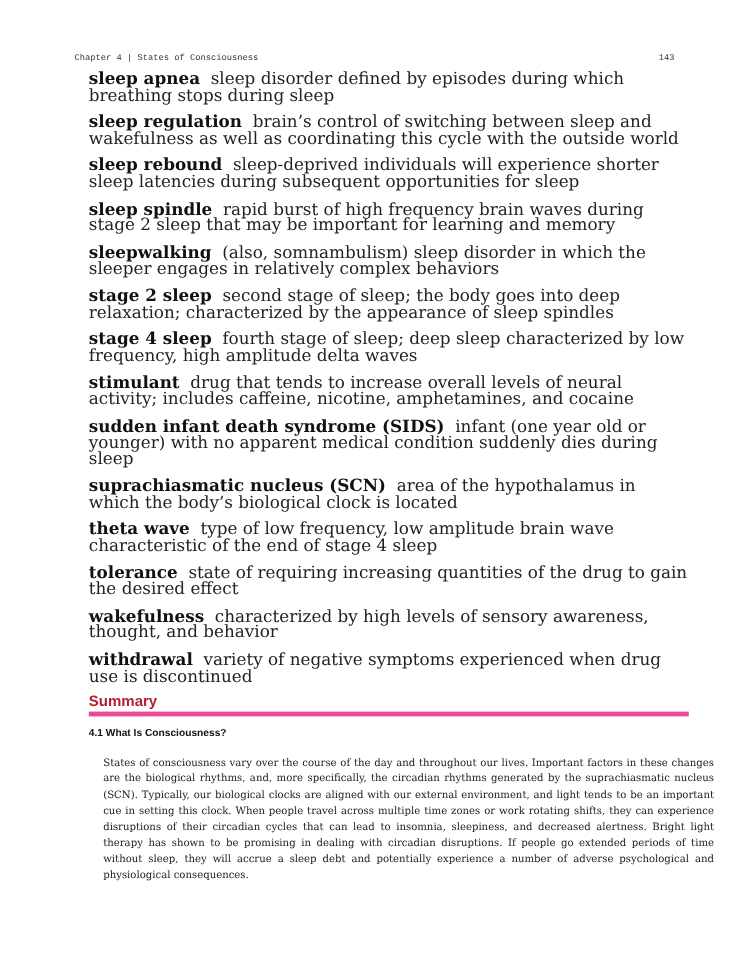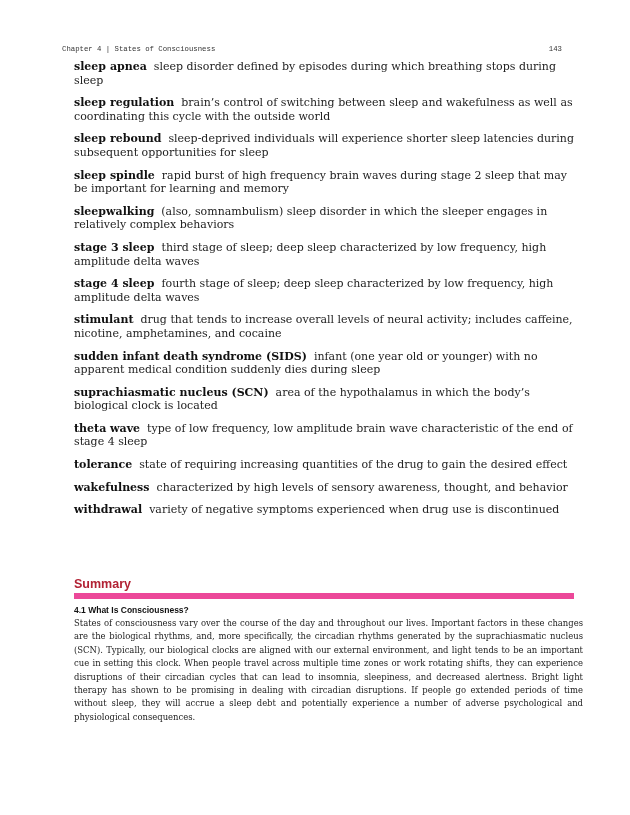--- a/index.html
+++ b/index.html
@@ -6,56 +6,56 @@
     body { width: 630px; height: 815px; position: relative; overflow: hidden; }
     .page { position: absolute; left: 0; top: 0; width: 630px; height: 815px; }
     .running-header {
       position: absolute; left: 62px; top: 24px; width: 500px; height: 12px;
       font-family: Liberation Mono, monospace; font-size: 7.3px; color: #333; margin-top: 21px;
     }
     .running-header .chap { position: absolute; left: 0; top: 0; }
     .running-header .pno { position: absolute; right: 0; top: 0; }
     .glossary {
       position: absolute; left: 74px; top: 60px; width: 500px;
-      font-family: "DejaVu Serif", serif; font-size: 11px; line-height: 13.6px; color: #222;
+      font-family: "DejaVu Serif", serif; font-size: 14px; line-height: 13.6px; color: #222;
     }
     .entry { margin: 0 0 9px 0; }
     .term { font-weight: bold; color: #111; }
     .def { }
     .summary-title {
       position: absolute; left: 74px; top: 577px; width: 500px;
       font-family: "Liberation Sans", sans-serif; font-weight: bold; font-size: 12.5px; color: #b22234;
-      border-bottom: 6px solid #ec4899; padding-bottom: 2px;
+      border-bottom: 4px solid #ec4899; padding-bottom: 2px;
     }
     .section-title {
       position: absolute; left: 74px; top: 605px;
       font-family: Liberation Sans, sans-serif; font-weight: bold; font-size: 8.5px; color: #111;
     }
     .summary-body {
       position: absolute; left: 74px; top: 617px; width: 509px;
       font-family: "DejaVu Serif", serif; font-size: 8.45px; line-height: 13.4px; color: #222;
-      text-align: justify; margin: 0;
+      text-align: justify; margin: 12px;
     }
   </style>
 </head>
 <body>
 
 <div class="page">
   <div class="running-header">
     <span class="chap">Chapter 4 | States of Consciousness</span>
     <span class="pno">143</span>
   </div>
 
   <div class="glossary">
     <p class="entry"><span class="term">sleep apnea</span>&nbsp;&nbsp;<span class="def">sleep disorder defined by episodes during which breathing stops during sleep</span></p>
     <p class="entry"><span class="term">sleep regulation</span>&nbsp;&nbsp;<span class="def">brain’s control of switching between sleep and wakefulness as well as coordinating this cycle with the outside world</span></p>
     <p class="entry"><span class="term">sleep rebound</span>&nbsp;&nbsp;<span class="def">sleep-deprived individuals will experience shorter sleep latencies during subsequent opportunities for sleep</span></p>
     <p class="entry"><span class="term">sleep spindle</span>&nbsp;&nbsp;<span class="def">rapid burst of high frequency brain waves during stage 2 sleep that may be important for learning and memory</span></p>
     <p class="entry"><span class="term">sleepwalking</span>&nbsp;&nbsp;<span class="def">(also, somnambulism) sleep disorder in which the sleeper engages in relatively complex behaviors</span></p>
-    <p class="entry"><span class="term">stage 3 sleep</span>&nbsp;&nbsp;<span class="def">third stage of sleep; deep sleep characterized by low frequency, high amplitude delta waves</span></p>
+    <p class="entry"><span class="term">stage 2 sleep</span>&nbsp;&nbsp;<span class="def">second stage of sleep; the body goes into deep relaxation; characterized by the appearance of sleep spindles</span></p>
     <p class="entry"><span class="term">stage 4 sleep</span>&nbsp;&nbsp;<span class="def">fourth stage of sleep; deep sleep characterized by low frequency, high amplitude delta waves</span></p>
     <p class="entry"><span class="term">stimulant</span>&nbsp;&nbsp;<span class="def">drug that tends to increase overall levels of neural activity; includes caffeine, nicotine, amphetamines, and cocaine</span></p>
     <p class="entry"><span class="term">sudden infant death syndrome (SIDS)</span>&nbsp;&nbsp;<span class="def">infant (one year old or younger) with no apparent medical condition suddenly dies during sleep</span></p>
     <p class="entry"><span class="term">suprachiasmatic nucleus (SCN)</span>&nbsp;&nbsp;<span class="def">area of the hypothalamus in which the body’s biological clock is located</span></p>
     <p class="entry"><span class="term">theta wave</span>&nbsp;&nbsp;<span class="def">type of low frequency, low amplitude brain wave characteristic of the end of stage 4 sleep</span></p>
     <p class="entry"><span class="term">tolerance</span>&nbsp;&nbsp;<span class="def">state of requiring increasing quantities of the drug to gain the desired effect</span></p>
     <p class="entry"><span class="term">wakefulness</span>&nbsp;&nbsp;<span class="def">characterized by high levels of sensory awareness, thought, and behavior</span></p>
     <p class="entry"><span class="term">withdrawal</span>&nbsp;&nbsp;<span class="def">variety of negative symptoms experienced when drug use is discontinued</span></p>
   </div>
 

